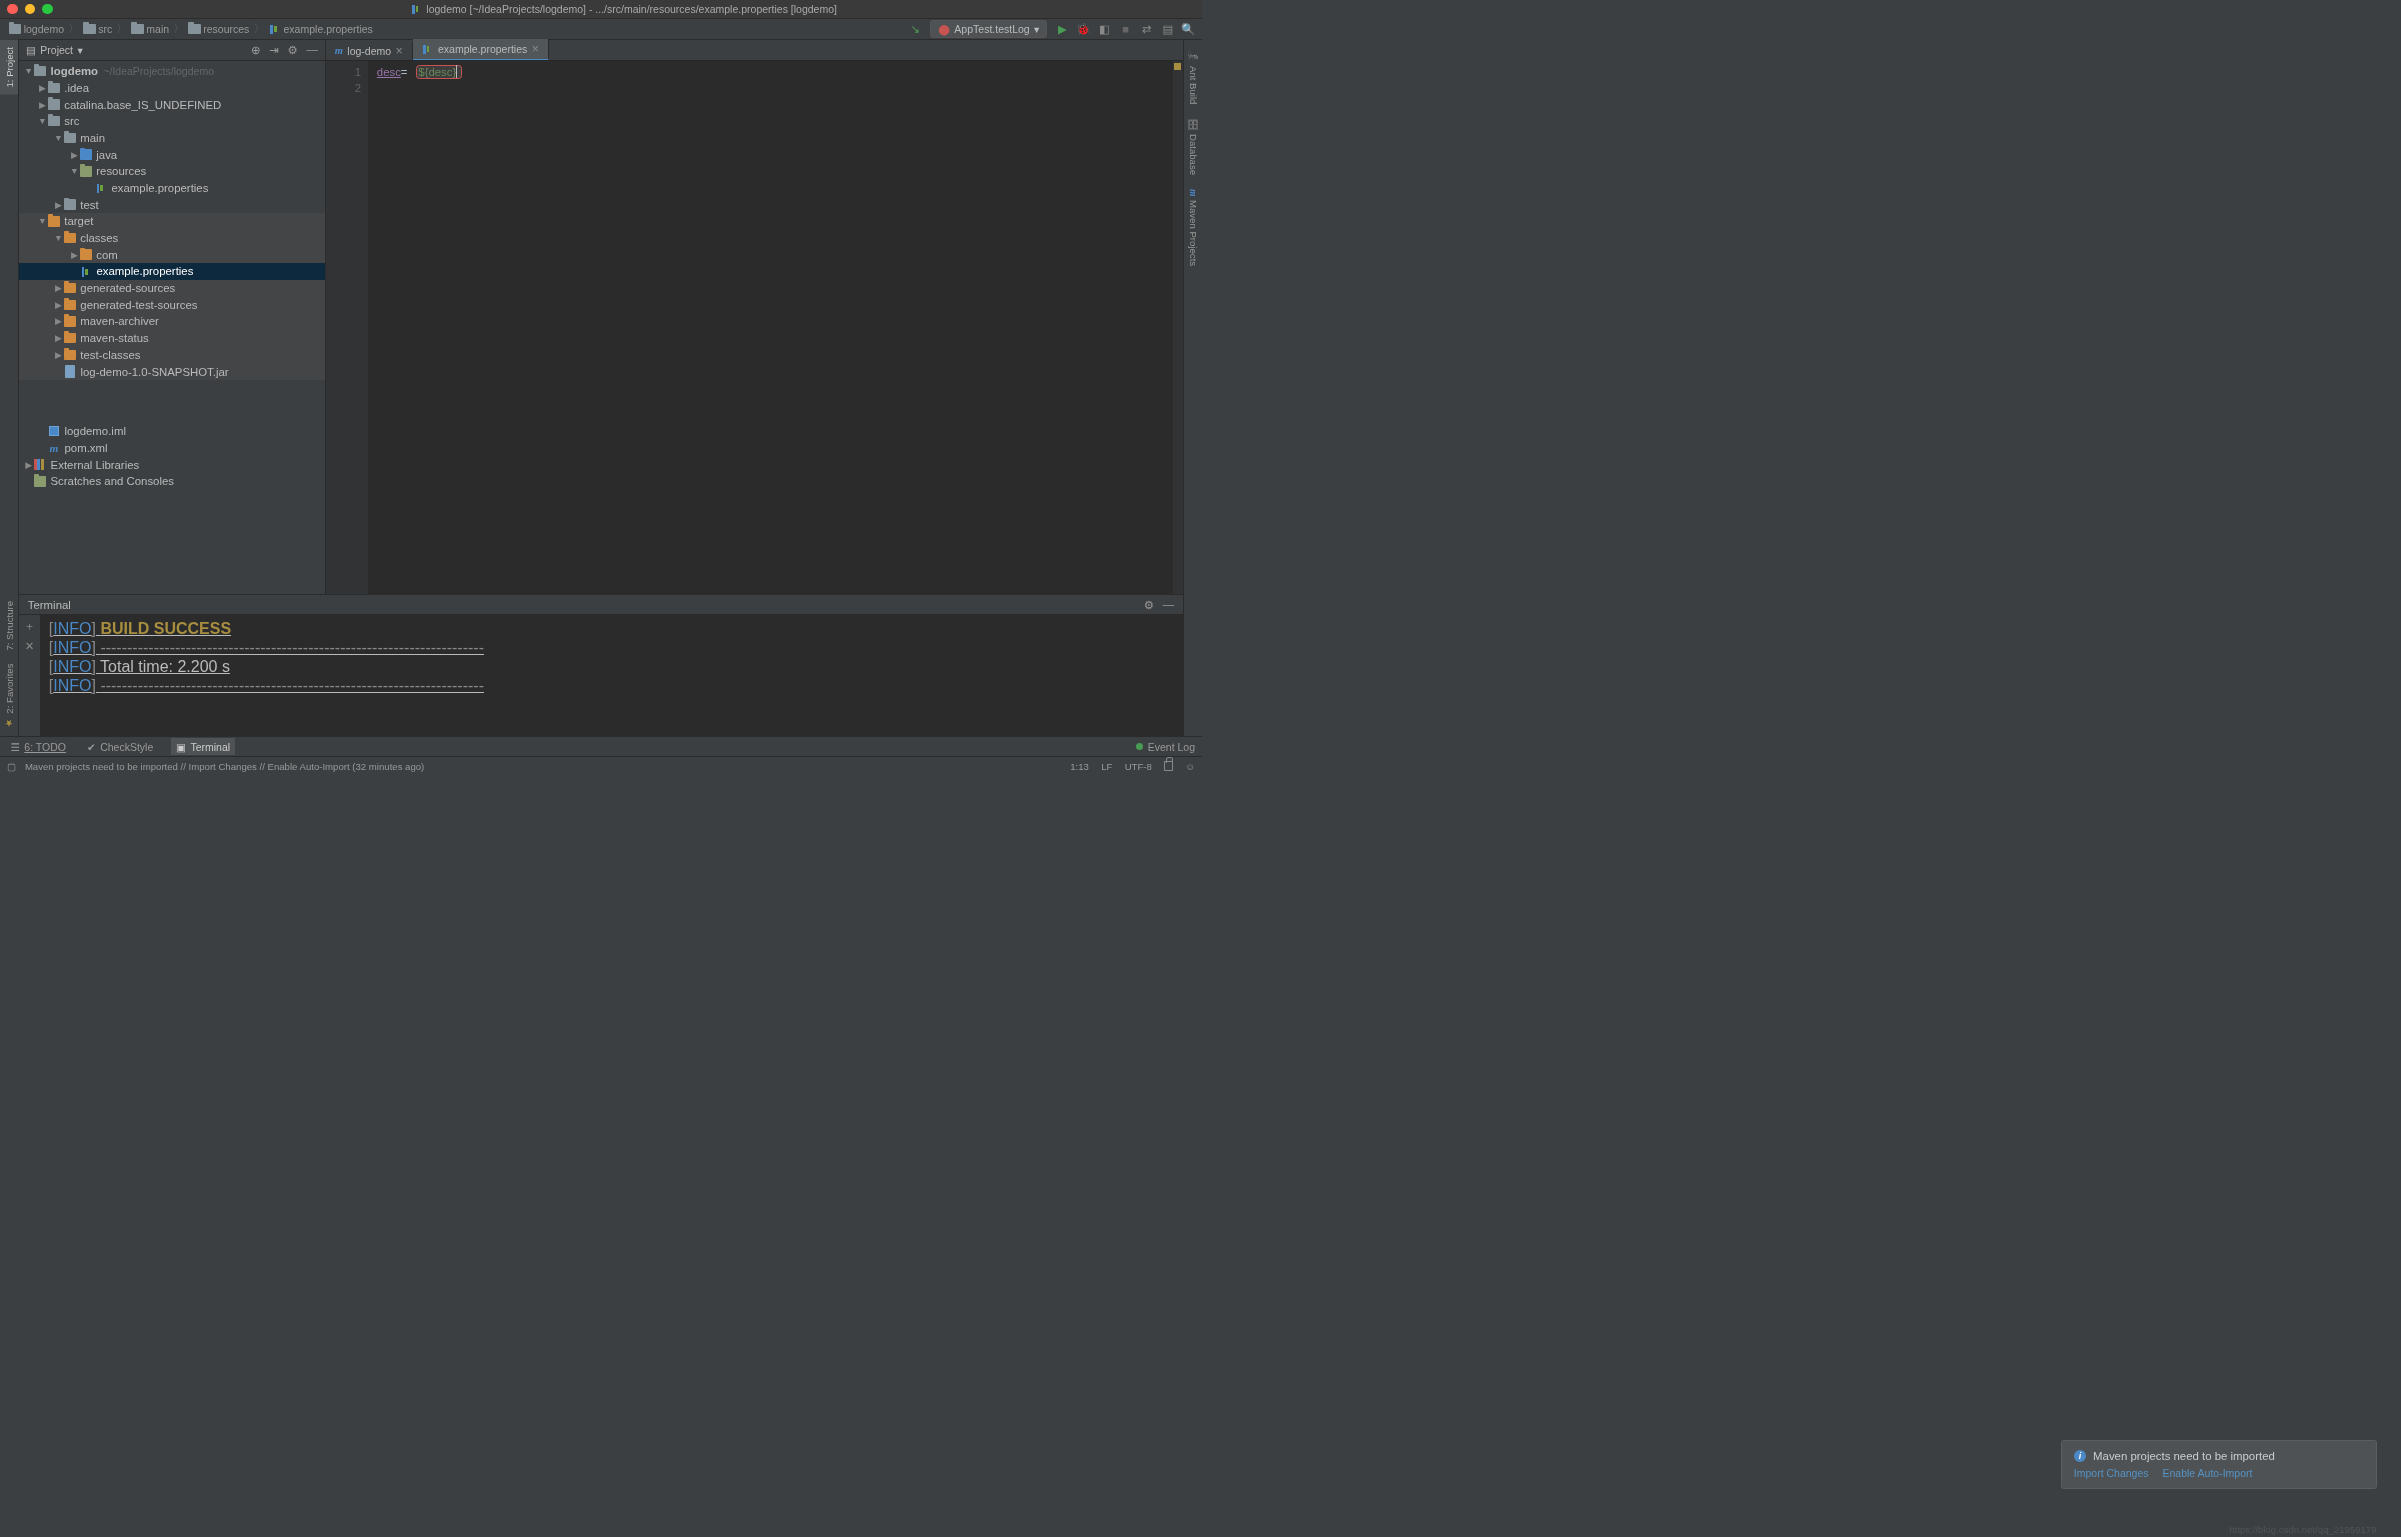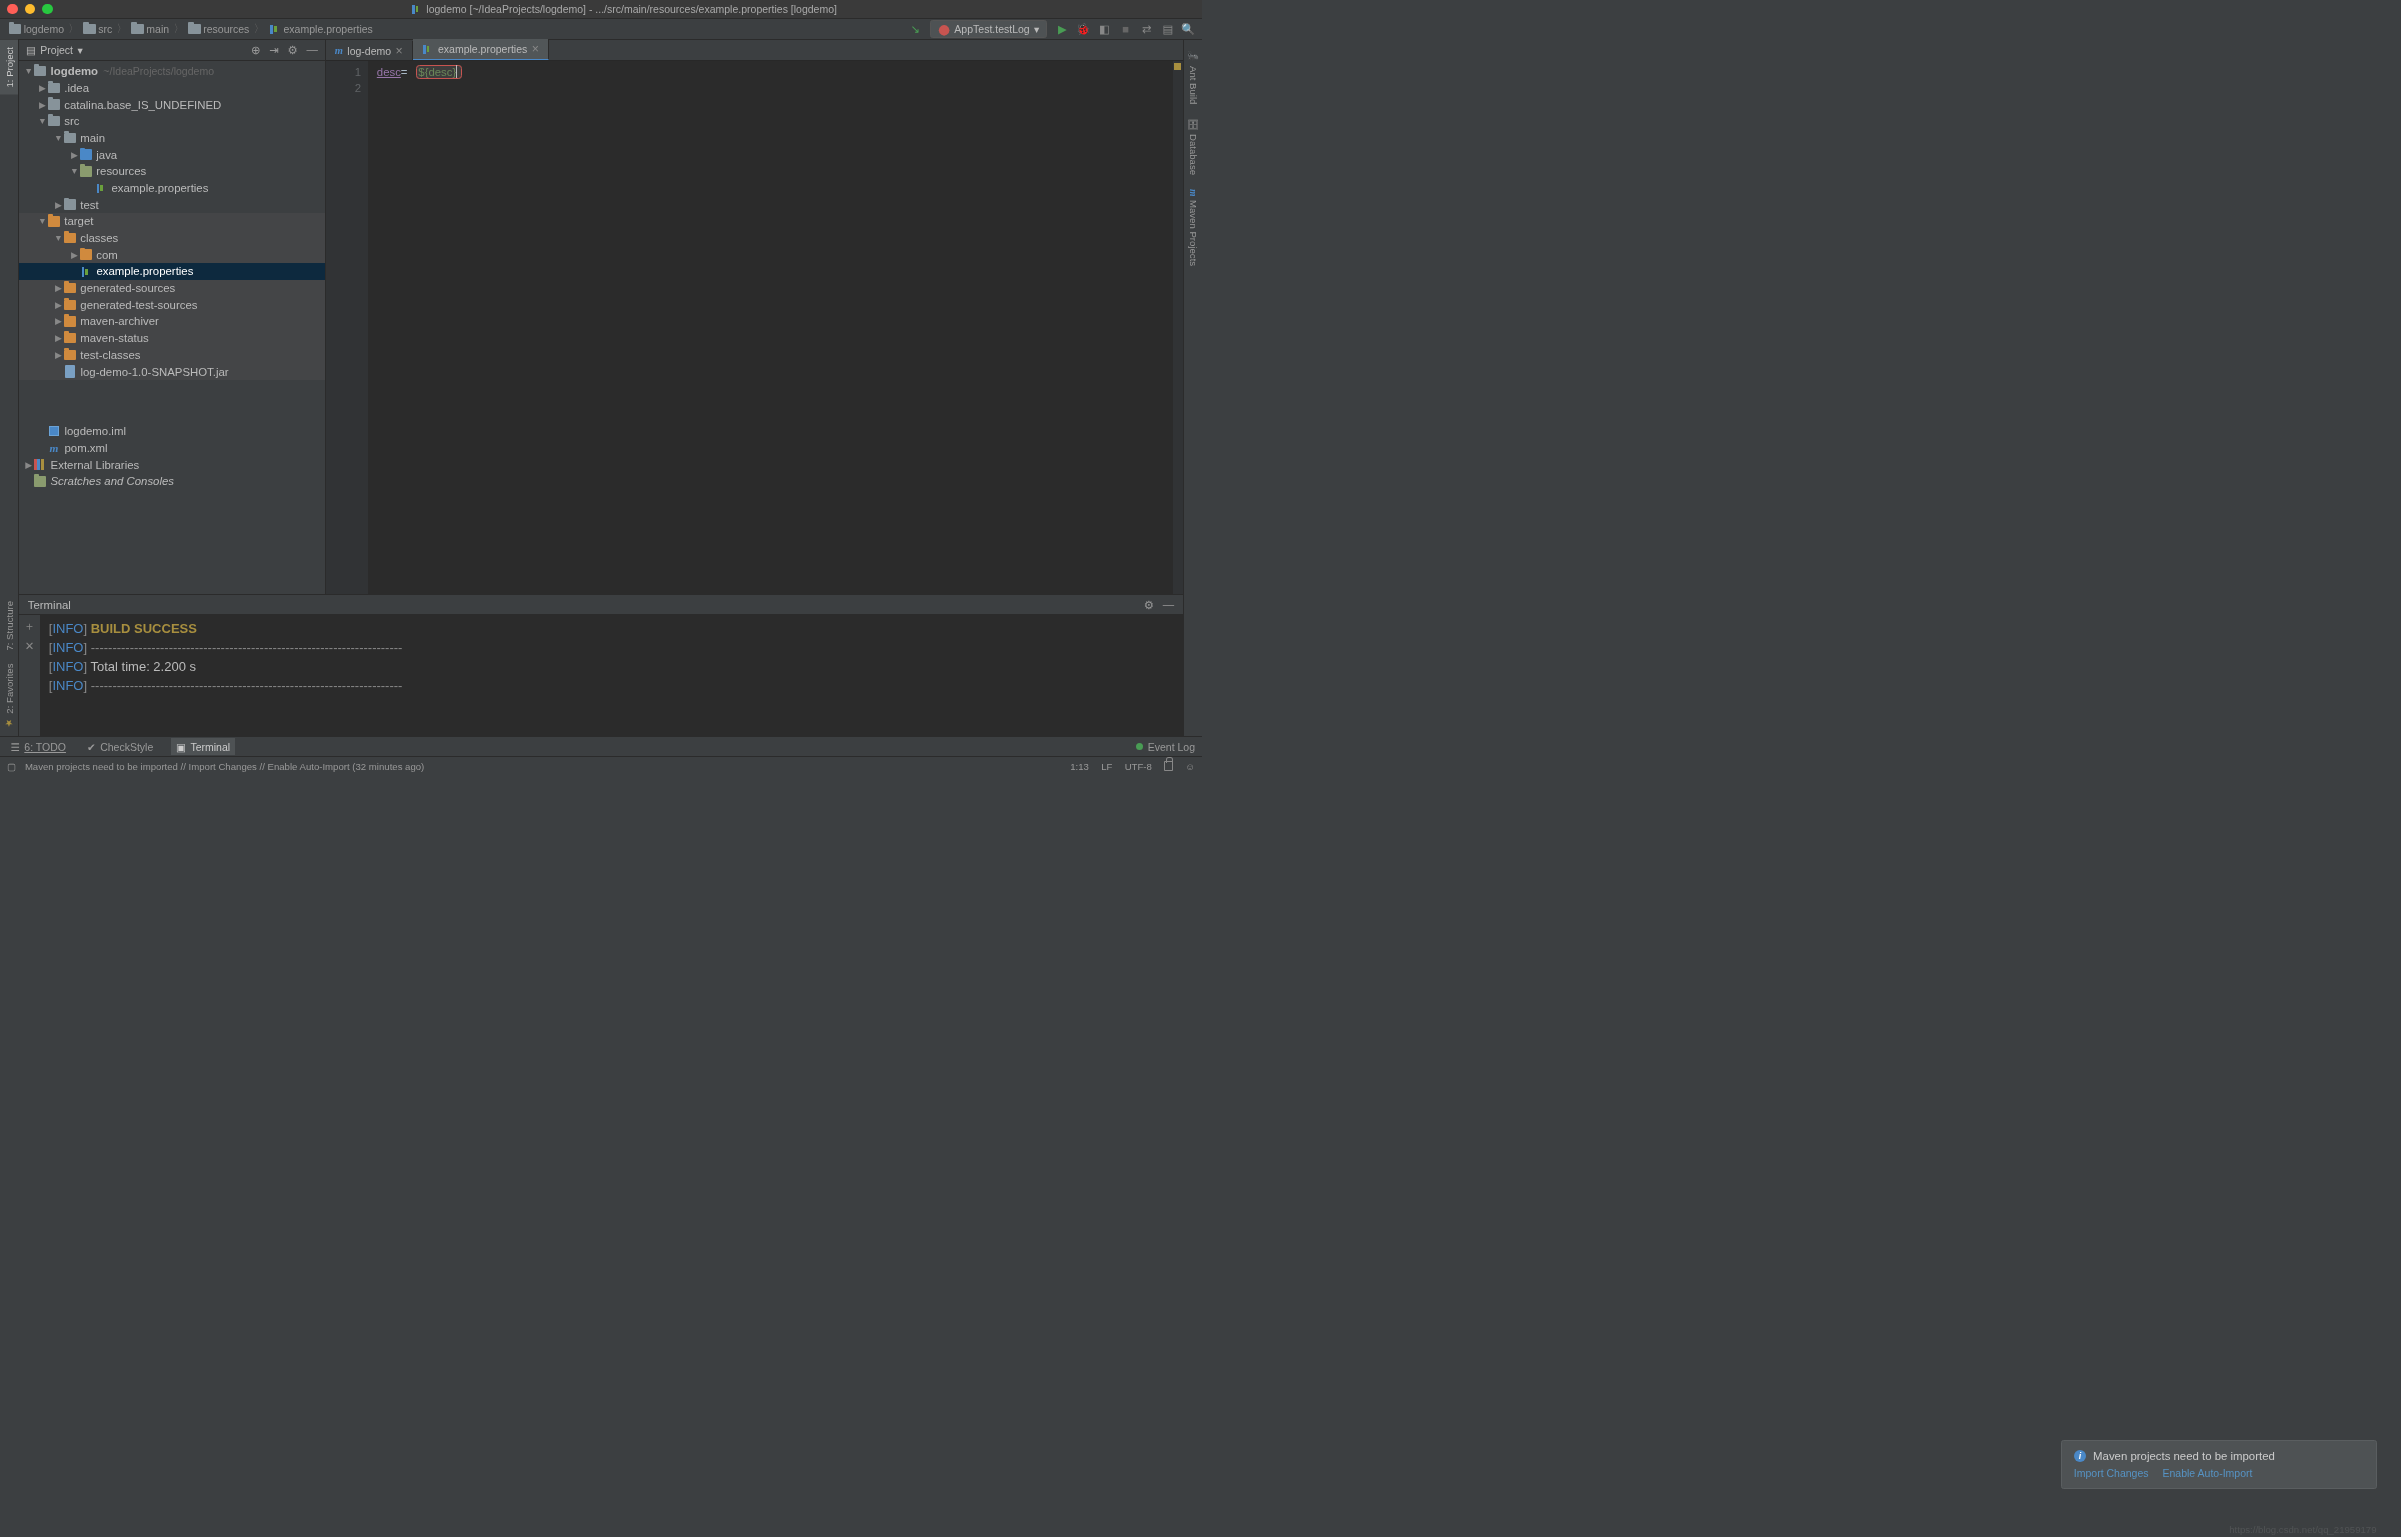--- a/index.html
+++ b/index.html
@@ -80,21 +80,21 @@
 .code-highlight { border: 1.8px solid #c75450; border-radius: 3.5px; padding: 0 3.5px 0.9px 1.8px; background:rgba(90,90,90,0.4);margin-left:8px;}
 .cursor { display:inline-block; width:0.9px; height:13px; background:#bbb; vertical-align:text-bottom;}
 .right-stripe { width: 10.5px; background: #313335;}
 .right-stripe-top{height:7px; background:#a88f3f; margin:1.8px;}
 
 
 .terminal-wrapper { border-top: 0.9px solid #2b2b2b; display:flex; flex-direction:column;}
 .terminal-header { height: 20px; background: #3c3f41; display: flex; align-items: center; padding: 0 8.8px; justify-content: space-between; border-bottom:0.9px solid #2b2b2b;}
 .terminal-body { height: 121px; background: #2b2b2b; display:flex;}
 .term-gutter { width: 21px; background: #3c3f41; display:flex; flex-direction:column; align-items:center; padding-top:3.5px; gap:5.3px;}
-.term-content { flex:1; padding: 3.5px 8.8px; font-family: Menlo, monospace; font-size: 13px; line-height: 19px;}
+.term-content { flex:1; padding: 3.5px 8.8px; font-family: Menlo, monospace; font-size: 16px; line-height: 19px; text-decoration: underline;}
 .term-bracket { color:#888;}
 .term-info { color: #4a88c7; }
 .term-yellow { color: #a88f3f; font-weight: bold;}
 .term-gray { color: #888;}
 .term-text { color:#bbb;}
 .term-prompt-arrow{ color:#6a8759;}
 .term-prompt{ color:#4fb0c6;}
 .term-box{display:inline-block; width:8.8px; height:14px; border:0.9px solid #888; vertical-align:middle;}
 
 
@@ -354,21 +354,21 @@
             <span class="node-icon tab-icon-m">m</span>
             <span>pom.xml</span>
           </div>
           <div class="tree-row" style="padding-left:5.3px;">
             <span class="expand">▶</span>
             <span class="node-icon">
                 <span class="lib-icon"><span style="background:#c75450;"></span><span style="background:#4a88c7;"></span><span style="background:#a88f3f;"></span></span>
               </span>
             <span>External Libraries</span>
           </div>
-          <div class="tree-row" style="padding-left:14px;font-style:italic;">
+          <div class="tree-row" style="padding-left:14px;">
             <span class="node-icon">
                 <span class="folder-icon" style="background:#8a9b6e;"></span>
               </span>
             <span>Scratches and Consoles</span>
           </div>
         </div>
       </div>
 
       <div class="editor-panel">
         <div class="editor-tabs">

